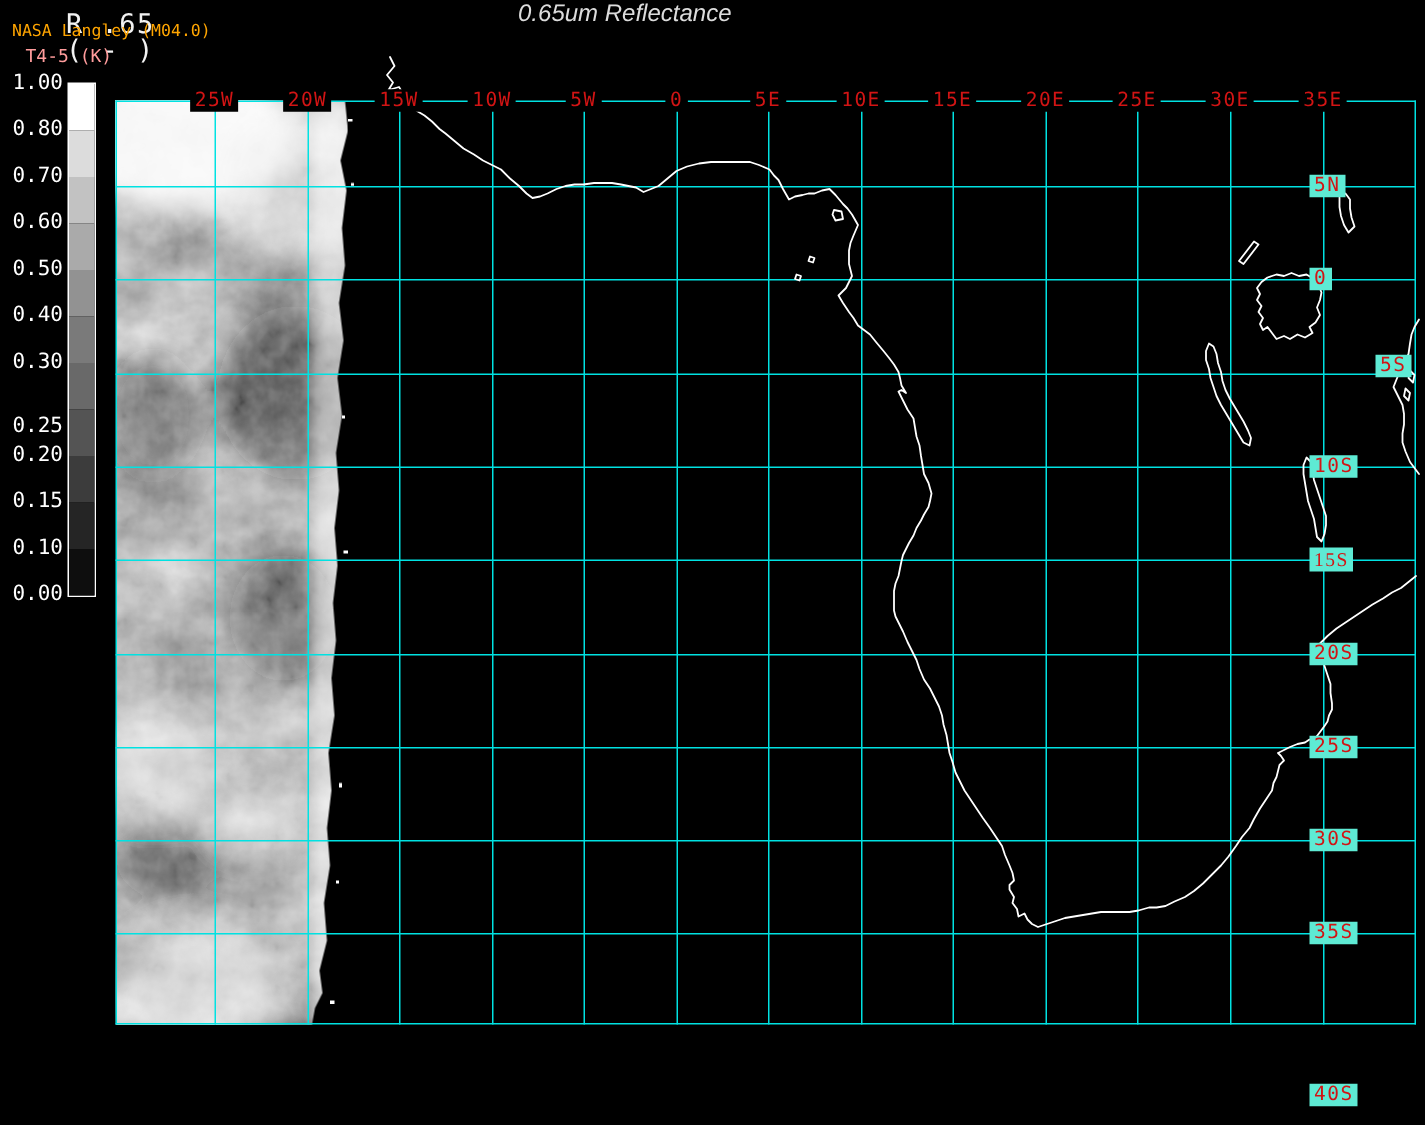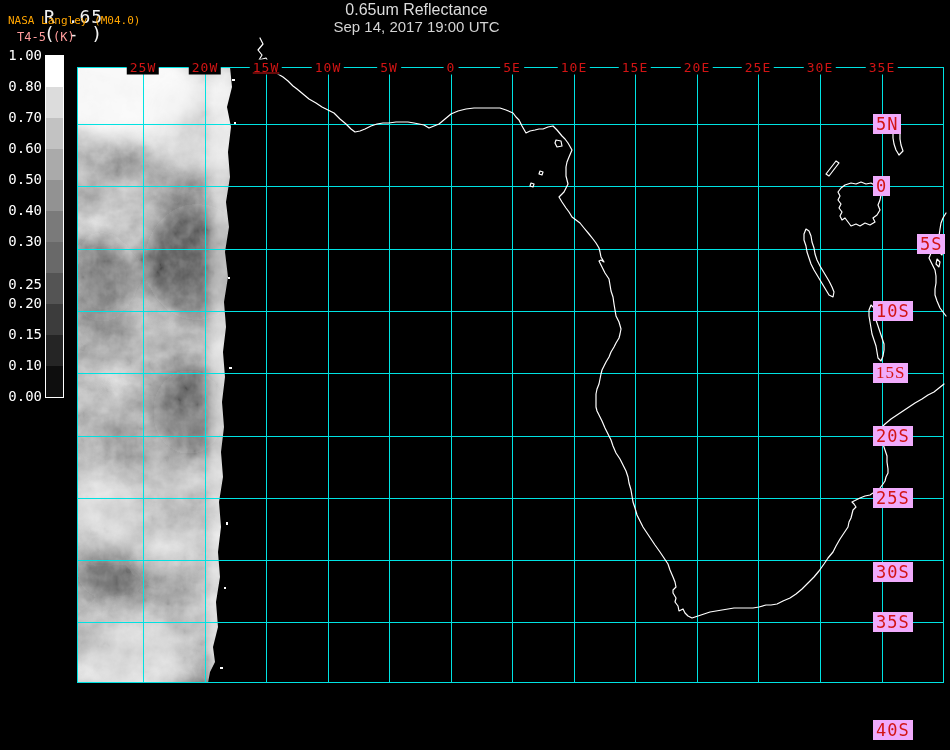--- a/index.html
+++ b/index.html
@@ -1,40 +1,40 @@
 <!DOCTYPE html>
 <html><head>
 <meta charset="utf-8">
 <style>
   html,body{margin:0;padding:0;background:#000;}
   #stage{position:relative;width:950px;height:750px;background:#000;overflow:hidden;
          font-family:"DejaVu Sans Mono", monospace;}
   
-  #title-block{position:absolute;left:0;top:2px;width:833px;text-align:center;line-height:1.05;}
+  #title-block{position:absolute;left:0;top:2px;width:833px;text-align:center;line-height:1.05;font-style:italic;}
   .title-line1{font-family:"Liberation Sans", sans-serif;font-size:16px;color:#dcdcdc;}
   .title-line2{font-family:"Liberation Sans", sans-serif;font-size:15px;color:#d4d4d4;}
   
   .ann{position:absolute;white-space:pre;font-size:18px;letter-spacing:1px;}
   .ann-white{color:#f2f2f2;z-index:3;}
   .ann-orange{color:#ffa500;z-index:4;font-size:11px;letter-spacing:0;}
   .ann-salmon{color:#ff9c9c;z-index:5;font-size:12px;letter-spacing:0;}
   
   #cb-bar{position:absolute;left:45px;top:55px;width:17px;height:341px;border:1px solid #fff;
           display:flex;flex-direction:column;z-index:2;}
   .cb-seg{flex:1 1 auto;}
   .cb-lab{position:absolute;left:0;width:42px;text-align:right;transform:translateY(-50%);
           color:#fff;font-size:14px;z-index:2;}
   
   .vline{position:absolute;top:67px;width:1px;height:616px;background:var(--grid);z-index:6;}
   .hline{position:absolute;left:77px;width:867px;height:1px;background:var(--grid);z-index:6;}
   .border-line{position:absolute;background:var(--grid);z-index:6;}
   .lonlab{position:absolute;top:67px;transform:translate(-50%,-50%);background:#000;
           color:var(--ticklabel);font-size:13px;letter-spacing:1px;padding:0 3px;z-index:9;}
-  .latlab{position:absolute;left:873px;transform:translateY(-50%);background:#f0abfc;
-          color:var(--ticklabel);font-size:17px;letter-spacing:1px;padding:0 3px;z-index:9;}
+  .latlab{position:absolute;left:873px;transform:translateY(-50%);background:#5eead4;
+          color:var(--ticklabel);font-size:13px;letter-spacing:1px;padding:0 3px;z-index:9;}
   
   #swath-svg{position:absolute;left:77px;top:67px;z-index:1;}
   #coast-svg{position:absolute;left:0;top:0;z-index:7;pointer-events:none;}
   
   #footer{position:absolute;left:0;top:730px;width:950px;text-align:center;color:#ececec;
           font-size:14px;letter-spacing:2.5px;white-space:pre;z-index:2;}
 </style>
 </head>
 <body>
 
@@ -128,41 +128,41 @@
       <div class="hline" style="top: 373px;"></div>
       <div class="hline" style="top: 436px;"></div>
       <div class="hline" style="top: 498px;"></div>
       <div class="hline" style="top: 560px;"></div>
       <div class="hline" style="top: 622px;"></div>
       <div class="hline" style="top: 682px;"></div>
     </div>
   <div id="lon-labels">
       <div class="lonlab" style="left: 143px;">25W</div>
       <div class="lonlab" style="left: 205px; text-align: center;">20W</div>
-      <div class="lonlab" style="left: 266px; text-decoration: underline;">15W</div>
+      <div class="lonlab" style="left: 266px;">15W</div>
       <div class="lonlab" style="left: 328px;">10W</div>
       <div class="lonlab" style="left: 389px;">5W</div>
       <div class="lonlab" style="left: 451px;">0</div>
       <div class="lonlab" style="left: 512px;">5E</div>
       <div class="lonlab" style="left: 574px;">10E</div>
       <div class="lonlab" style="left: 635px;">15E</div>
       <div class="lonlab" style="left: 697px;">20E</div>
       <div class="lonlab" style="left: 758px;">25E</div>
       <div class="lonlab" style="left: 820px;">30E</div>
       <div class="lonlab" style="left: 882px; text-align: center;">35E</div>
     </div>
   <div id="lat-labels">
       <div class="latlab" style="top: 124px;">5N</div>
       <div class="latlab" style="top: 186px;">0</div>
       <div class="latlab" style="top: 244px; margin-left: 44px;">5S</div>
       <div class="latlab" style="top: 311px;">10S</div>
       <div class="latlab" style="top: 373px; font-family: Liberation Serif, serif;">15S</div>
       <div class="latlab" style="top: 436px;">20S</div>
       <div class="latlab" style="top: 498px;">25S</div>
-      <div class="latlab" style="top: 560px; margin-top: 12px;">30S</div>
+      <div class="latlab" style="top: 560px;">30S</div>
       <div class="latlab" style="top: 622px;">35S</div>
       <div class="latlab" style="top: 682px; margin-top: 48px;">40S</div>
     </div>
 
   <svg id="coast-svg" width="950" height="750">
     <g fill="none" stroke="#ffffff" stroke-width="1.2" stroke-linejoin="round" stroke-linecap="round">
       <path d="M260,38 L263,44 258,50 262,55 259,60 266,58 269,63 272,68 278,74 283,77 288,81 293,86 297,89 303,94 309,99 316,103 322,107 328,110 334,113 340,119 346,124 351,129 355,132 360,131 365,129 371,126 377,124 383,123 389,123 396,122 402,122 408,122 414,123 419,124 424,125 429,128 434,126 439,124 445,119 451,114 458,111 466,109 474,108 482,108 491,108 500,108 506,110 513,113 516,117 519,120 522,126 526,133 530,131 535,130 539,129 543,129 548,127 553,126 557,130 562,136 565,139 568,143 572,150 569,157 567,162 566,167 566,172 566,176 567,180 568,184 566,188 564,192 561,195 559,197 562,202 566,208 569,212 572,217 576,220 580,223 584,228 589,234 593,239 596,243 599,248 600,252 601,257 604,262 601,260 599,261 602,267 605,273 609,279 610,285 611,291 613,297 614,304 615,310 616,316 619,322 621,329 620,334 619,338 616,343 614,347 611,352 609,357 606,362 604,366 602,370 601,374 600,379 599,384 597,389 596,394 596,400 596,407 597,411 599,415 602,421 605,428 608,434 611,440 613,446 616,453 620,459 623,465 626,471 628,477 629,483 631,490 632,496 633,502 635,508 637,515 640,521 643,527 647,533 651,539 655,545 660,552 664,558 668,564 670,570 673,577 675,582 676,587 673,590 673,593 676,598 675,602 678,606 679,611 683,609 685,613 688,616 692,618 698,616 704,614 710,612 716,611 722,610 728,609 734,608 741,608 747,608 753,608 759,607 766,605 771,605 777,604 783,601 790,598 796,594 802,589 808,583 814,577 819,571 824,564 828,558 833,552 836,546 840,539 844,533 848,527 849,522 851,518 852,514 853,510 856,507 854,504 852,502 856,500 860,498 865,496 870,495 873,493 877,492 880,488 883,484 885,481 886,477 888,473 888,469 887,462 887,456 885,450 883,444 882,441 881,438 879,435 877,432 881,428 885,424 891,419 897,415 903,411 909,407 915,403 922,399 928,395 934,392 939,388 944,384"></path>
       <path d="M946,213 L943,218 941,223 940,229 939,236 936,242 933,248 931,253 929,258 932,264 935,270 936,276 936,283 935,289 935,295 937,301 940,308 943,312 946,316"></path>
       <path d="M845,185 L851,183 856,184 861,182 866,184 871,183 876,186 879,190 881,195 880,200 878,205 880,210 877,215 873,218 875,222 870,225 865,223 860,226 856,224 851,226 848,222 845,218 842,220 840,216 842,212 839,208 841,204 838,200 840,196 838,192 841,188 Z"></path>
       <path d="M806,229 L809,231 811,236 812,242 814,248 815,254 817,260 820,266 823,271 826,276 829,281 832,287 834,292 833,297 829,295 826,290 823,285 820,280 817,275 814,270 811,264 809,258 807,252 806,246 804,240 804,234 Z"></path>
@@ -172,21 +172,20 @@
       <path d="M556,140 L561,141 562,146 557,147 555,143 Z"></path>
       <path d="M540,171 L543,172 542,175 539,174 Z"></path>
       <path d="M531,183 L534,184 533,187 530,186 Z"></path>
       <path d="M940,247 L943,250 942,255 939,252 Z"></path>
       <path d="M937,259 L940,262 939,267 936,264 Z"></path>
     </g>
   </svg>
 
   <div id="title-block">
     <div class="title-line1">0.65um Reflectance</div>
-    <div class="title-line2">Sep 14, 2017 19:00 UTC</div>
   </div>
 
   <span class="ann ann-white" style="left:44px;top:6px">R .65</span>
   <span class="ann ann-white" style="left:44px;top:23px">( - )</span>
   <span class="ann ann-orange" style="left:8px;top:14px">NASA Langley (M04.0)</span>
   <span class="ann ann-salmon" style="left:17px;top:30px">T4-5 (K)</span>
 
   <div id="cb-bar">
       <div class="cb-seg" style="background: rgb(255, 255, 255);"></div>
       <div class="cb-seg" style="background: rgb(220, 220, 220);"></div>

